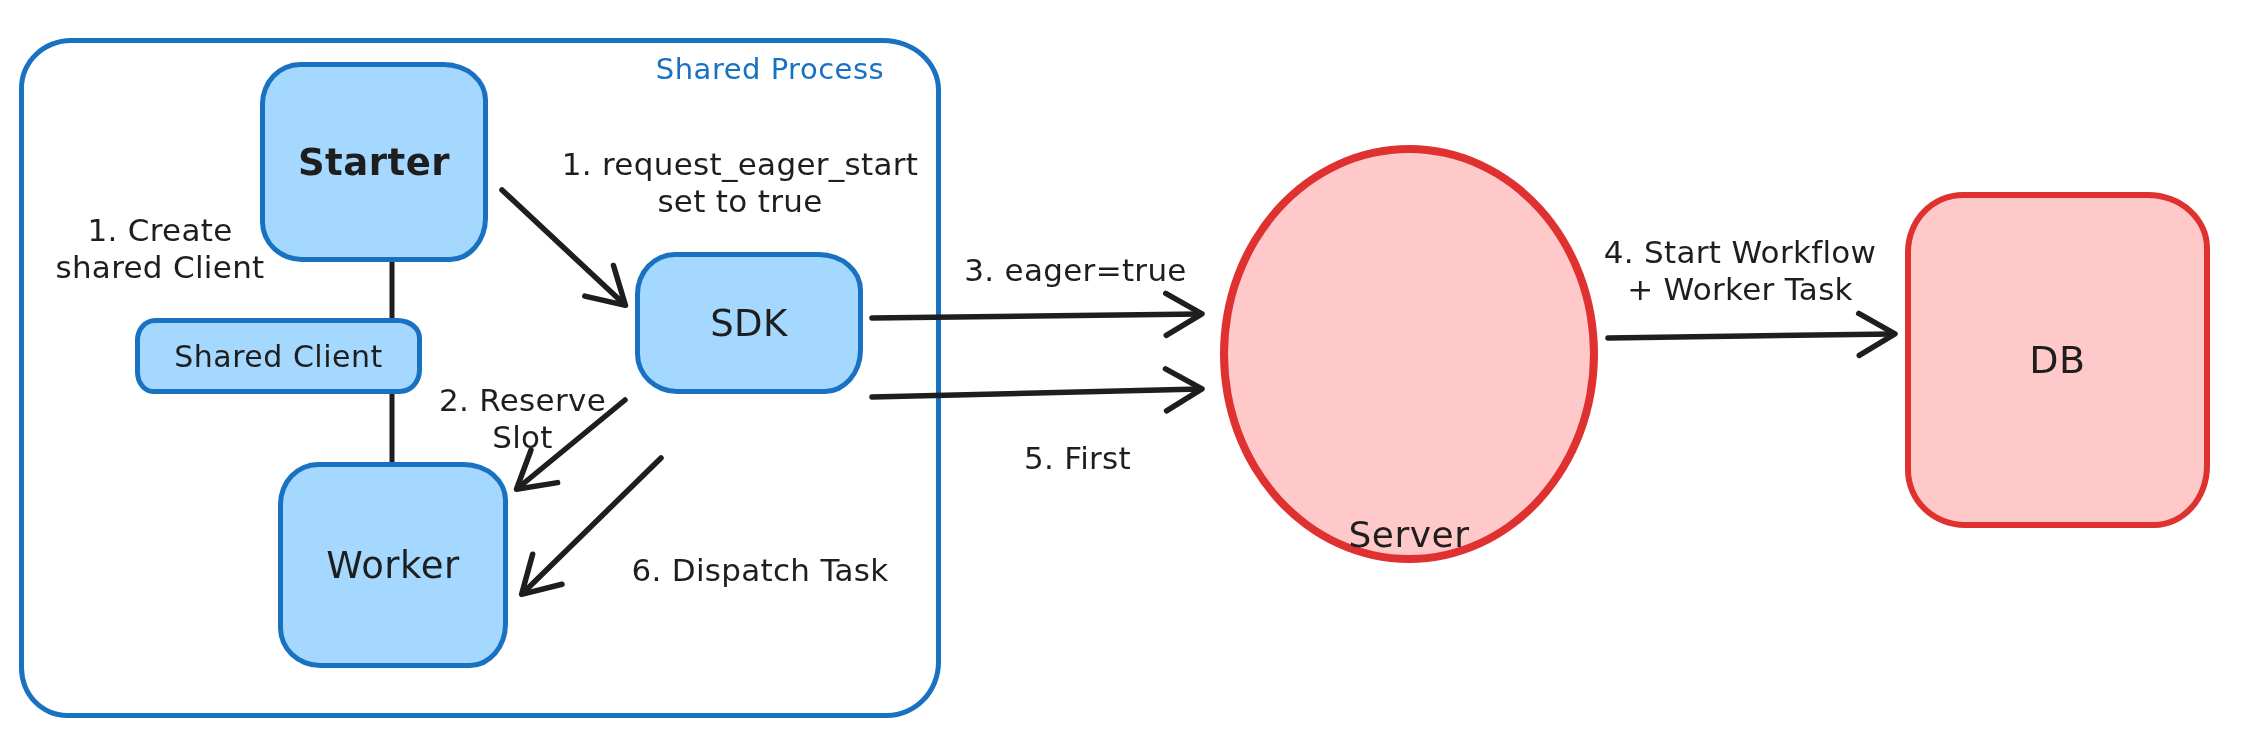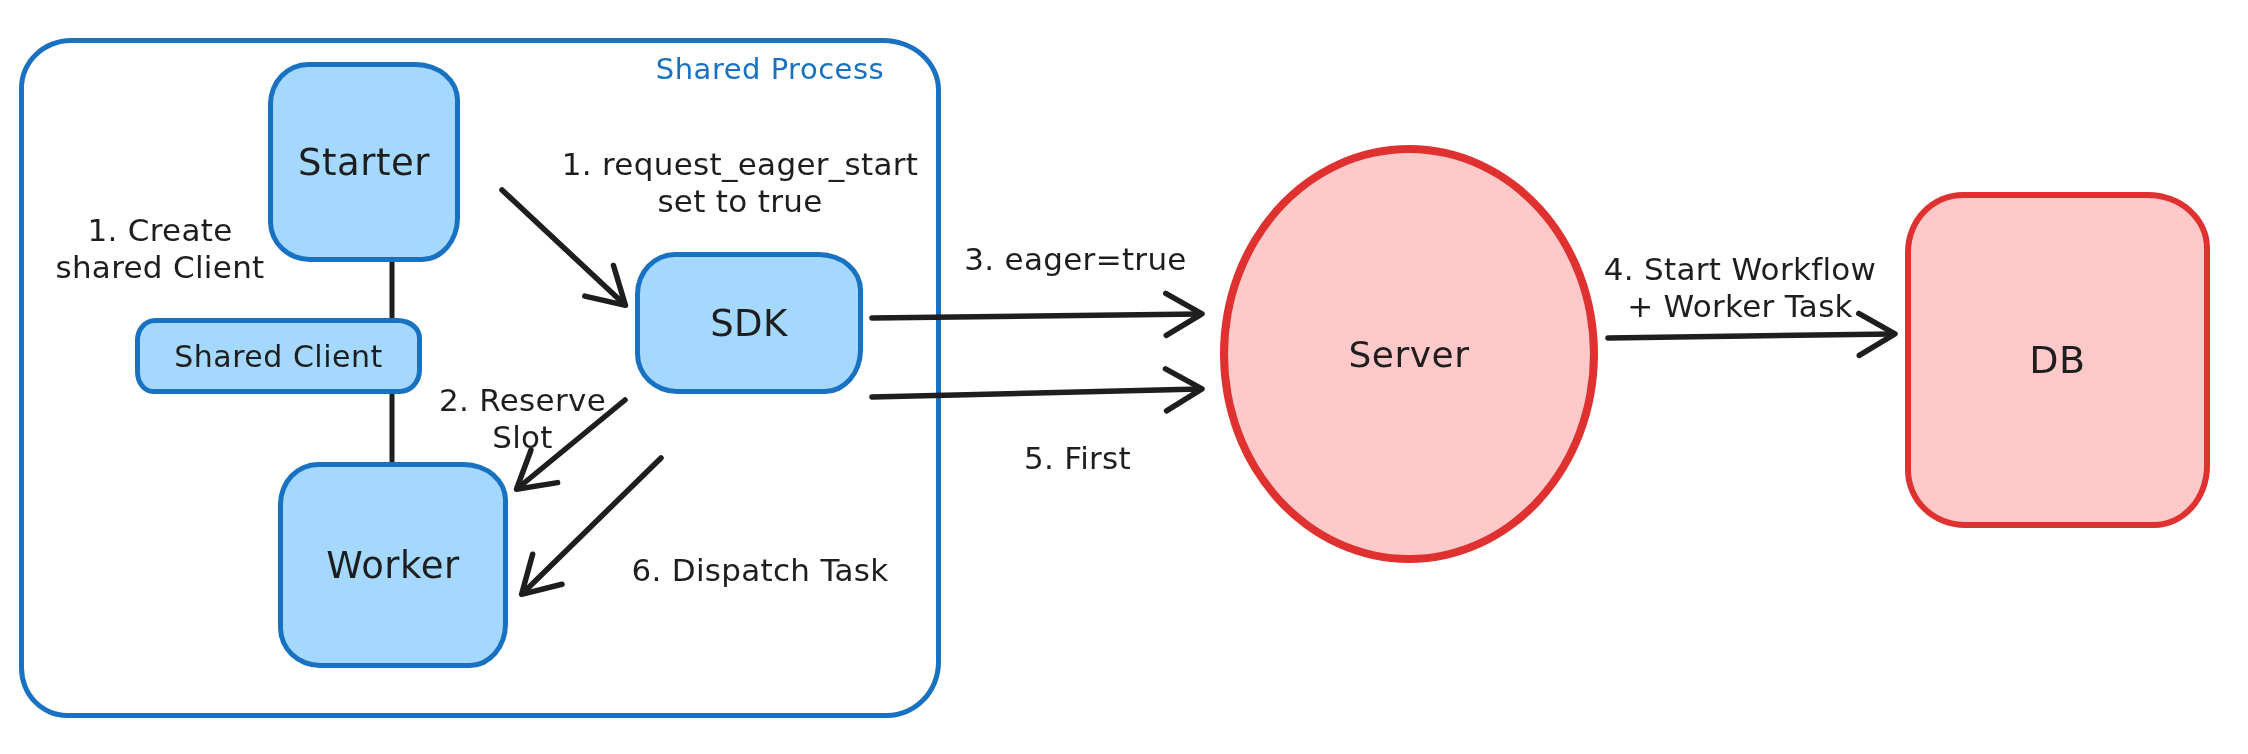--- a/index.html
+++ b/index.html
@@ -76,37 +76,37 @@
 
     <line x1="661" y1="458" x2="523" y2="593" stroke-width="5.5" stroke-linecap="round" marker-end="url(#ah)"></line>
 
     <line x1="872" y1="318" x2="1200" y2="314" stroke-width="5.5" stroke-linecap="round" marker-end="url(#ah)"></line>
 
     <line x1="872" y1="397" x2="1200" y2="389" stroke-width="5.5" stroke-linecap="round" marker-end="url(#ah)"></line>
 
     <line x1="1608" y1="338" x2="1893" y2="334" stroke-width="5.5" stroke-linecap="round" marker-end="url(#ah)"></line>
   </svg>
 
-  <div class="node" style="left:268px;top:62px;width:192px;height:200px;">
+  <div class="node" style="left:260px;top:62px;width:228px;height:200px;font-weight:bold;">
     <span>Starter</span>
   </div>
 
   <div class="node pill" style="left:135px;top:318px;width:287px;height:76px;">
     <span>Shared Client</span>
   </div>
 
   <div class="node" style="left:278px;top:462px;width:230px;height:206px;">
     <span>Worker</span>
   </div>
 
   <div class="node" style="left:635px;top:252px;width:228px;height:142px;">
     <span>SDK</span>
   </div>
 
-  <div class="node red ellipse" style="left:1220px;top:145px;width:378px;height:418px;">
+  <div class="node red ellipse" style="left:1220px;top:145px;width:378px;height:418px;align-items:flex-end;">
     <span>Server</span>
   </div>
 
   <div class="node red db" style="left:1905px;top:192px;width:305px;height:336px;">
     <span>DB</span>
   </div>
 
   <div class="annotation" style="left:15px;top:212px;width:290px;">
     <div>1. Create</div>
     <div>shared Client</div>
@@ -115,29 +115,29 @@
   <div class="annotation" style="left:540px;top:146px;width:400px;">
     <div>1. request_eager_start</div>
     <div>set to true</div>
   </div>
 
   <div class="annotation" style="left:425px;top:382px;width:195px;">
     <div>2. Reserve</div>
     <div>Slot</div>
   </div>
 
-  <div class="annotation" style="left:958px;top:241px;width:235px;">
+  <div class="annotation" style="left:958px;top:252px;width:235px;">
     <div>3. eager=true</div>
   </div>
 
   <div class="annotation" style="left:950px;top:440px;width:255px;">
     <div>5. First</div>
   </div>
 
-  <div class="annotation" style="left:1585px;top:251px;width:310px;">
+  <div class="annotation" style="left:1585px;top:234px;width:310px;">
     <div>4. Start Workflow</div>
     <div>+ Worker Task</div>
   </div>
 
   <div class="annotation" style="left:615px;top:552px;width:290px;">
     <div>6. Dispatch Task</div>
   </div>
 
 </div>
 

